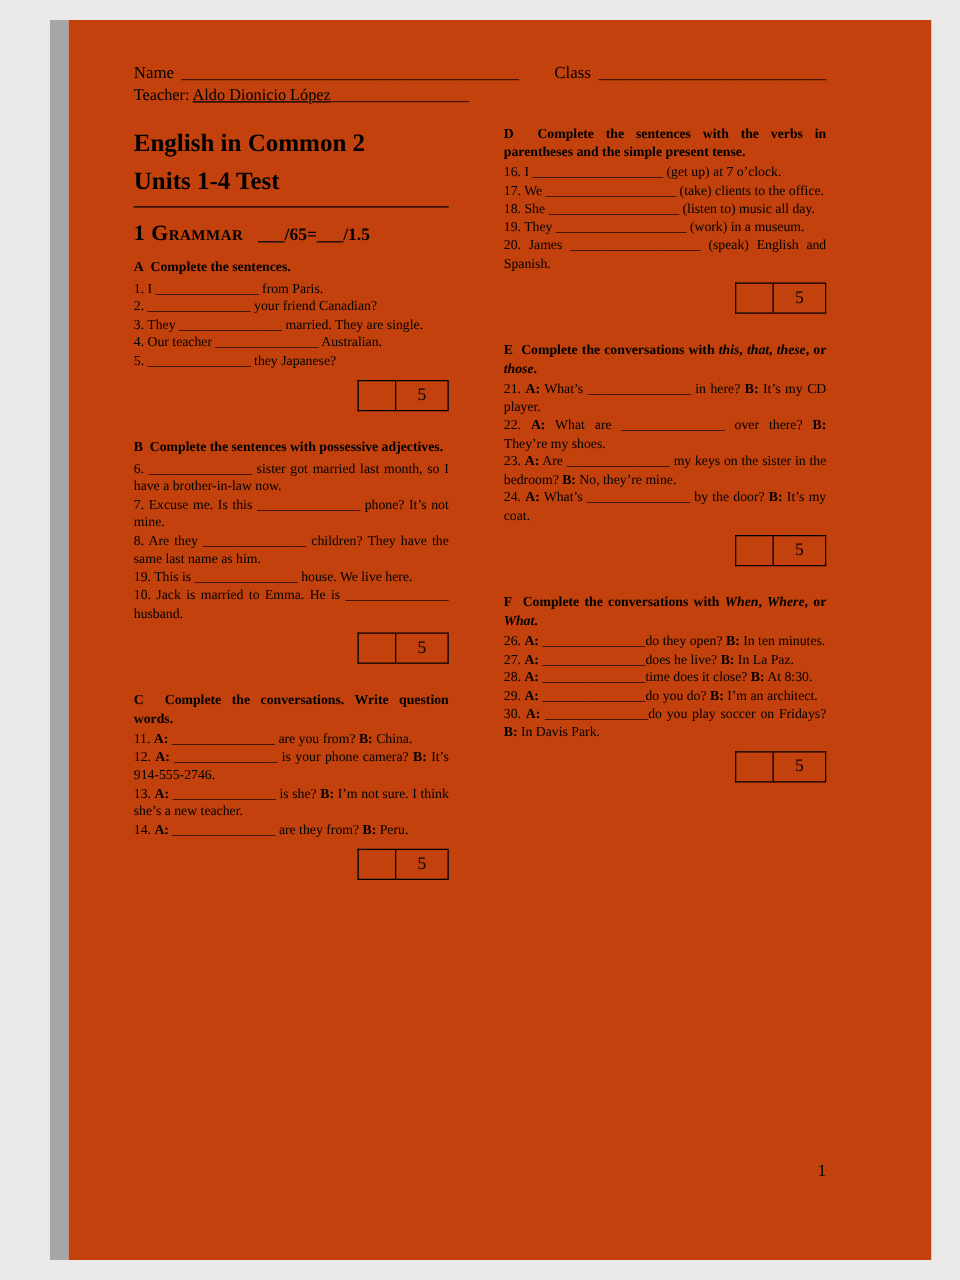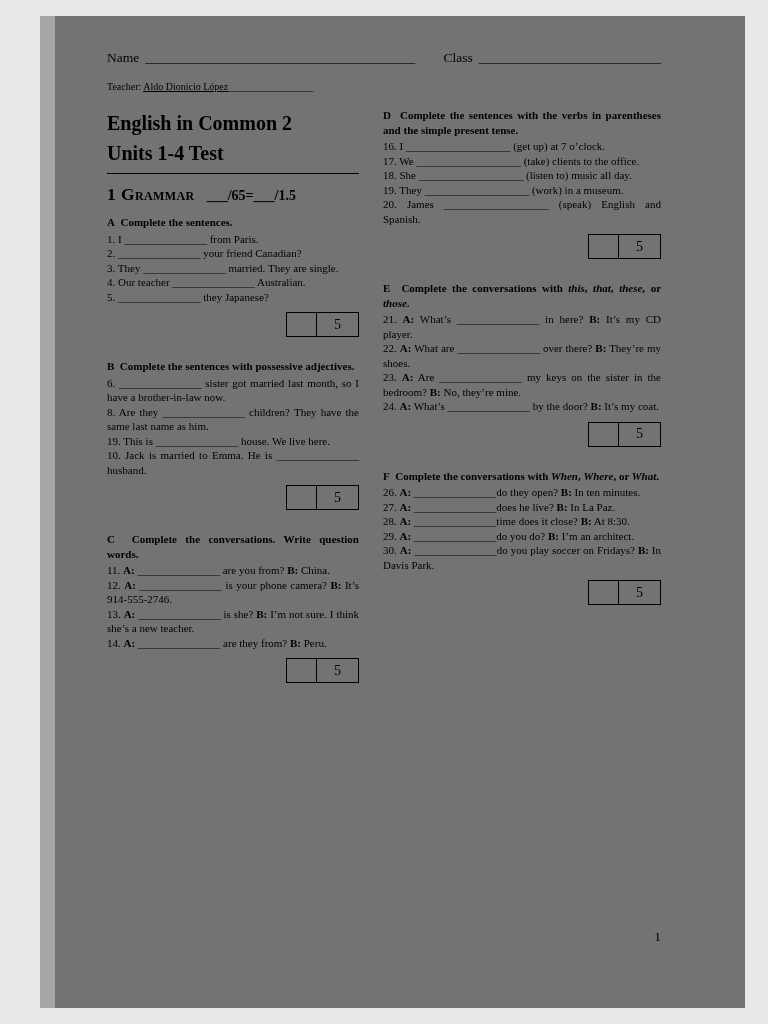--- a/index.html
+++ b/index.html
@@ -9,31 +9,31 @@
     font-family:"Liberation Serif", serif;
     color:#000;
   }
   .viewport { position:relative; width:768px; height:1024px; overflow:hidden; }
   .edge-strip {
     position:absolute; left:40px; top:16px; width:15px; height:992px;
     background:#a6a6a6;
   }
   .page {
     position:absolute; left:55px; top:16px; width:690px; height:992px;
-    background:#737373;
+    background:#c2410c;
     padding:34px 84px 0 52px;
     overflow:hidden;
   }
   .header-row {
     display:flex; justify-content:space-between;
     font-size:13.5px; white-space:nowrap;
   }
   .hlabel { margin-right:6px; }
-  .teacher-row { font-size:10px; margin-top:15px; }
-  .columns { display:flex; gap:24px; margin-top:16px; align-items:flex-start; }
+  .teacher-row { font-size:13px; margin-top:2px; }
+  .columns { display:flex; gap:44px; margin-top:16px; align-items:flex-start; }
   .col-left  { flex:0 0 252px; width:252px; }
   .col-right { flex:1; }
   .title-block {
     font-size:20px; font-weight:bold; line-height:1.5;
     border-bottom:1px solid #000; padding-bottom:5px;
   }
   .grammar-heading { margin:10px 0 10px 0; font-weight:bold; }
   .grammar-label { font-variant:small-caps; font-size:17.5px; letter-spacing:.4px; }
   .grammar-formula { font-size:14px; margin-left:12px; }
   .section { margin-bottom:22px; }
@@ -88,20 +88,21 @@
               <p class="item"><span>4. Our teacher _______________ Australian.</span></p>
               <p class="item"><span>5. _______________ they Japanese?</span></p>
               <div class="score-box">
                 <span class="score-cell empty"></span>
                 <span class="score-cell value">5</span>
               </div>
             </div>
             <div class="section">
               <p class="heading"><span>B&nbsp; Complete the sentences with possessive adjectives.</span></p>
               <p class="item"><span>6. _______________ sister got married last month, so I have a brother-in-law now.</span></p>
+              <p class="item"><span>7. Excuse me. Is this _______________ phone? It’s not mine.</span></p>
               <p class="item"><span>8. Are they _______________ children? They have the same last name as him.</span></p>
               <p class="item"><span>19. This is _______________ house. We live here.</span></p>
               <p class="item"><span>10. Jack is married to Emma. He is _______________ husband.</span></p>
               <div class="score-box">
                 <span class="score-cell empty"></span>
                 <span class="score-cell value">5</span>
               </div>
             </div>
             <div class="section">
               <p class="heading"><span>C&nbsp; Complete the conversations. Write question words.</span></p>

